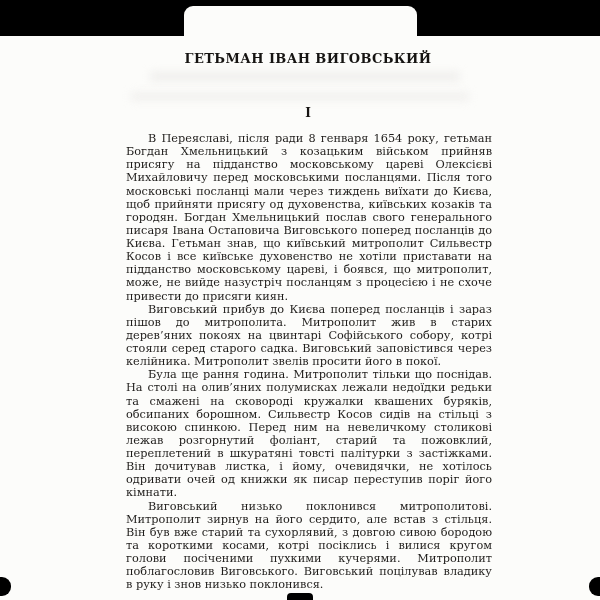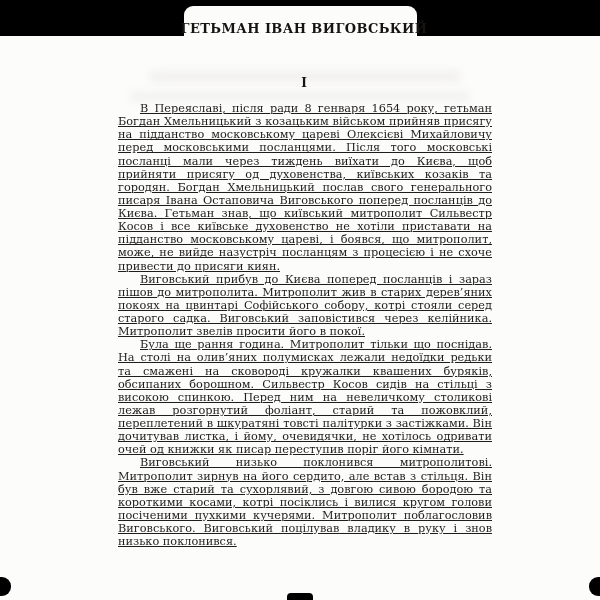--- a/index.html
+++ b/index.html
@@ -9,24 +9,24 @@
   .frame-top{position:absolute;top:0;left:0;width:600px;height:36px;background:#000;}
   .frame-tab{position:absolute;top:6px;left:184px;width:233px;height:30px;background:#fcfcfa;border-radius:9px 9px 0 0;}
   .corner-mark-left{position:absolute;left:0;top:577px;width:11px;height:19px;background:#000;border-radius:0 9px 9px 0;}
   .corner-mark-right{position:absolute;right:0;top:577px;width:11px;height:19px;background:#000;border-radius:9px 0 0 9px;}
   .bottom-notch{position:absolute;bottom:0;left:287px;width:26px;height:7px;background:#000;border-radius:4px 4px 0 0;}
   
   .smudge{position:absolute;background:#efeeec;filter:blur(4px);border-radius:4px;}
   .smudge.s1{top:72px;left:150px;width:310px;height:9px;}
   .smudge.s2{top:92px;left:130px;width:340px;height:9px;opacity:.8;}
   
-  .content{position:absolute;top:0;left:8px;right:0;padding-top:21px;}
+  .content{position:absolute;top:0;left:16px;right:0;padding-top:51px;}
   .title{margin:0;text-align:center;font-size:13px;font-weight:700;letter-spacing:.4px;color:#161412;font-family:"DejaVu Serif",serif;}
   .numeral{margin:40px 0 0 0;text-align:center;font-size:12px;font-weight:700;line-height:14px;color:#161412;}
-  .body-text{margin:12px 108px 0 110px;text-align:justify;font-size:11.3px;line-height:13.12px;color:#1f1d1b;text-decoration:underline;}
+  .body-text{margin:12px 108px 0 110px;text-align:justify;font-size:11.3px;line-height:13.12px;color:#1f1d1b;}
   .body-text p{margin:0;text-indent:22px;}
 </style>
 </head>
 <body>
 
 <div class="page">
 
   <div class="frame-top"></div>
   <div class="frame-tab"></div>
   <div class="corner-mark-left"></div>

